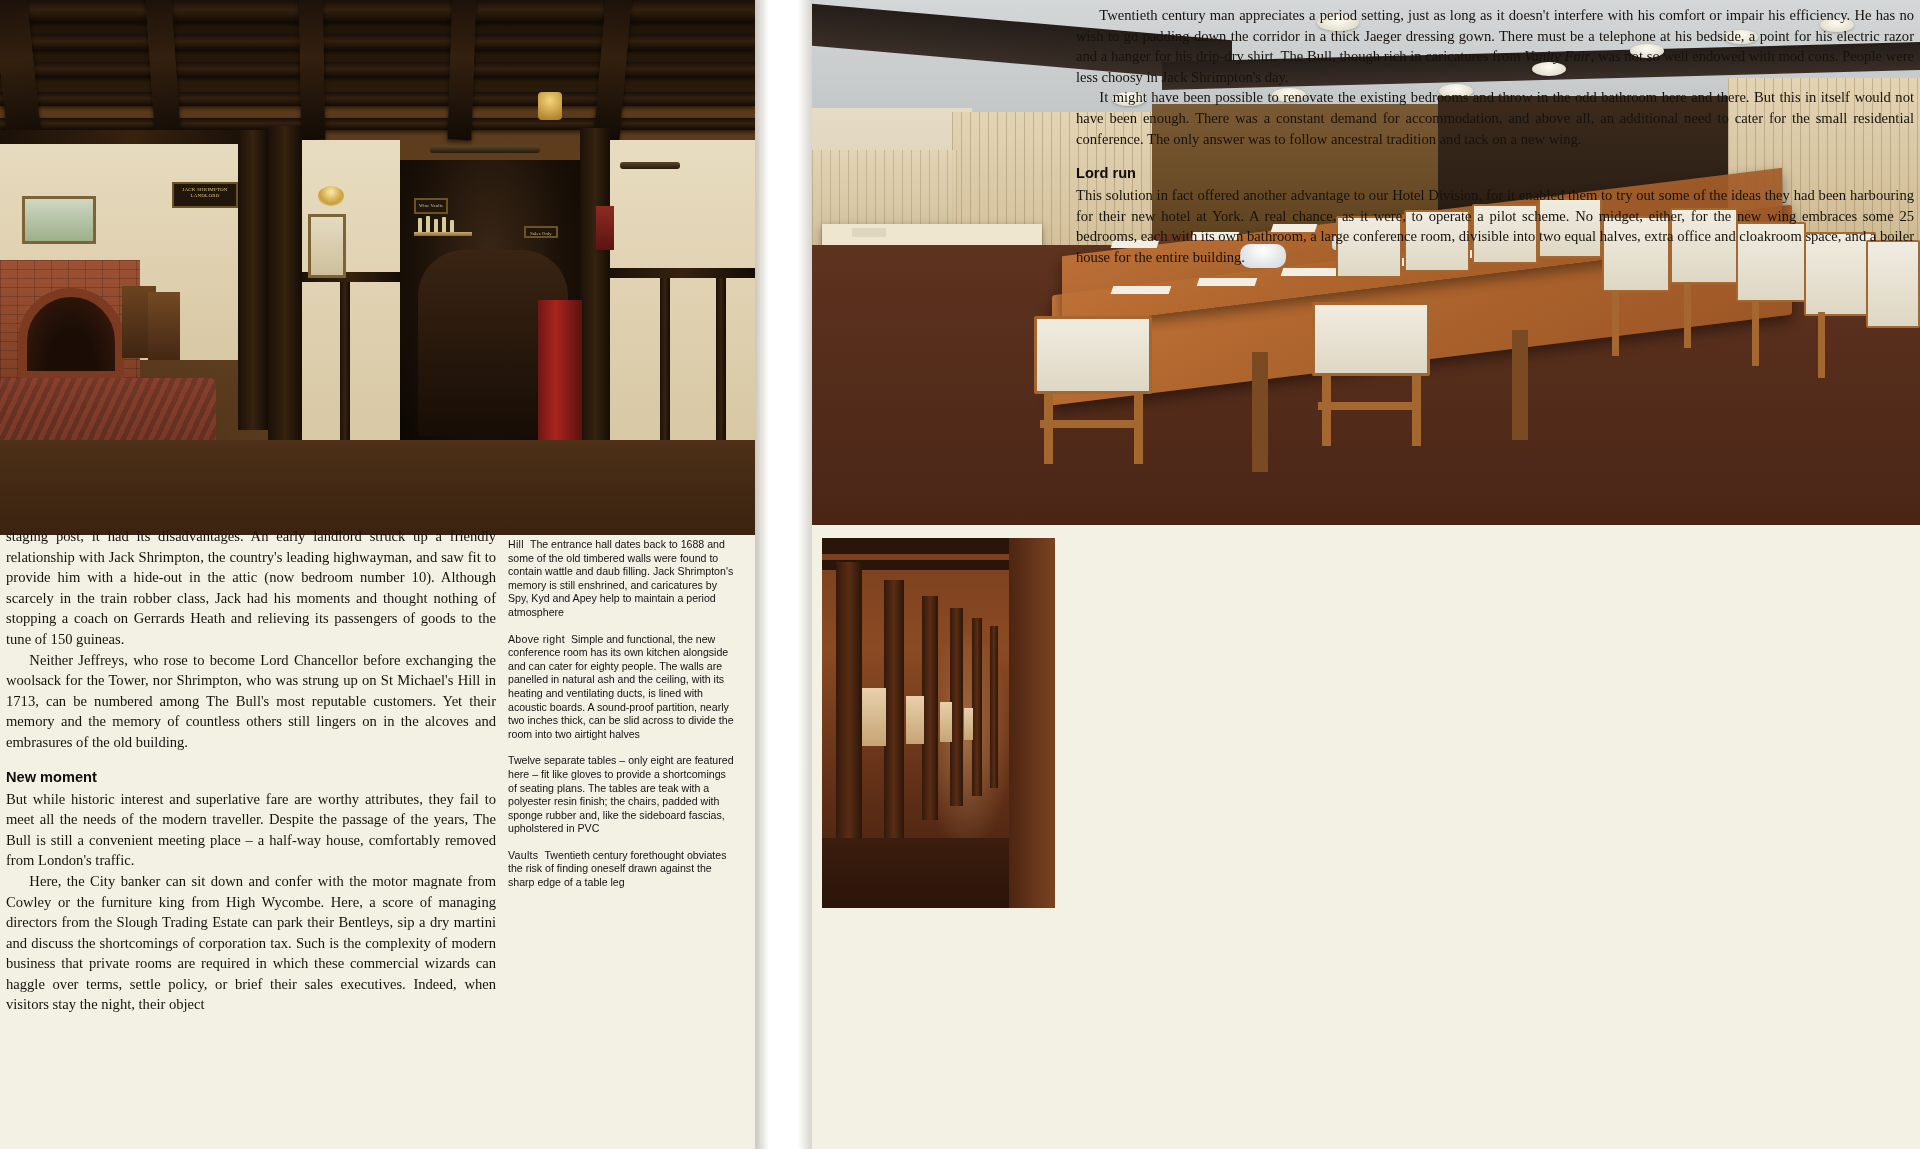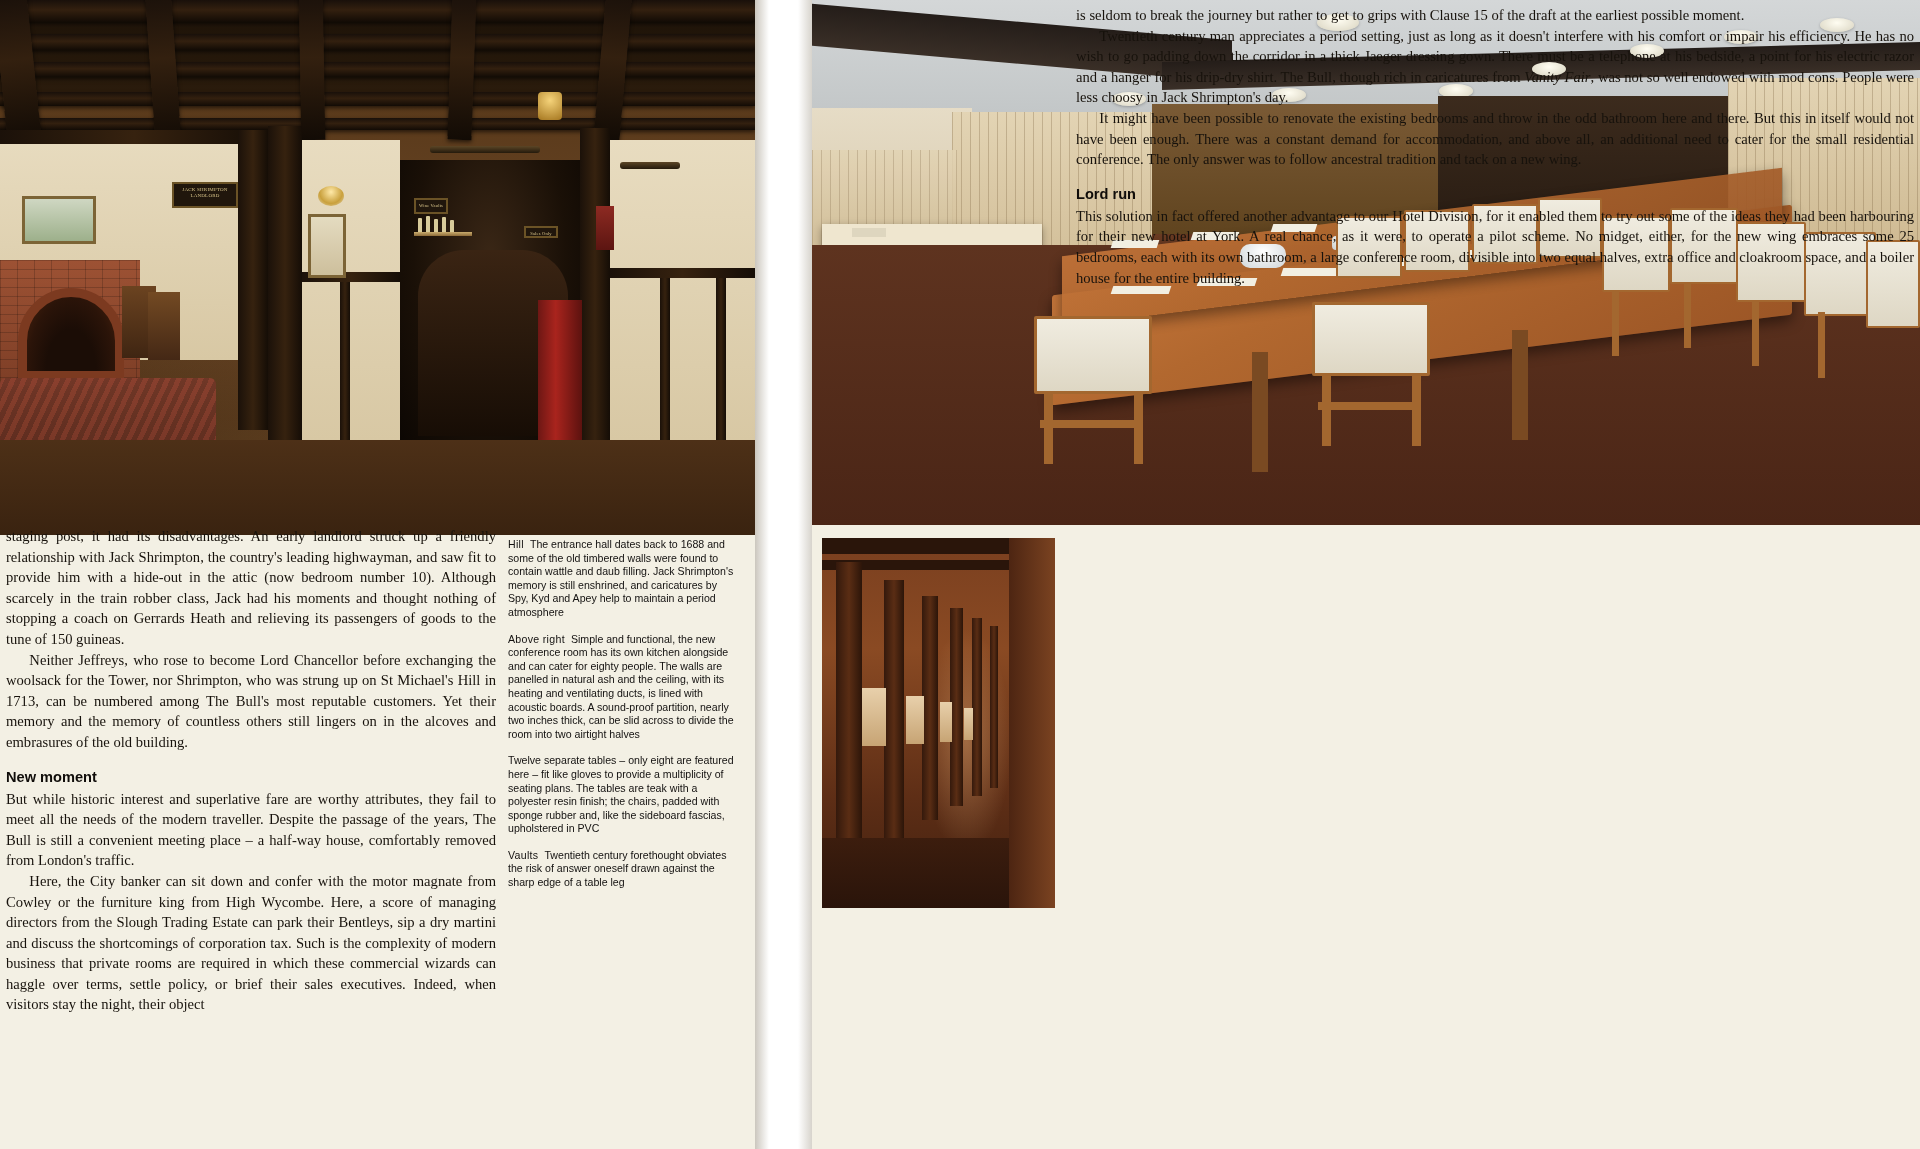--- a/index.html
+++ b/index.html
@@ -335,24 +335,24 @@
     </div>
 
     <div id="col-caption">
       <div class="cap">
         <span class="lead">Hill</span><span class="cap-body">The entrance hall dates back to 1688 and some of the old timbered walls were found to contain wattle and daub filling. Jack Shrimpton's memory is still enshrined, and caricatures by Spy, Kyd and Apey help to maintain a period atmosphere</span>
       </div>
       <div class="cap">
         <span class="lead">Above right</span><span class="cap-body">Simple and functional, the new conference room has its own kitchen alongside and can cater for eighty people. The walls are panelled in natural ash and the ceiling, with its heating and ventilating ducts, is lined with acoustic boards. A sound-proof partition, nearly two inches thick, can be slid across to divide the room into two airtight halves</span>
       </div>
       <div class="cap">
-        <span class="cap-body">Twelve separate tables – only eight are featured here – fit like gloves to provide a multiplicity of seating plans. The tables are teak with a polyester resin finish; the chairs, padded with sponge rubber and, like the sideboard fascias, upholstered in PVC</span>
+        <span class="cap-body">Twelve separate tables – only eight are featured here – fit like gloves to provide a shortcomings of seating plans. The tables are teak with a polyester resin finish; the chairs, padded with sponge rubber and, like the sideboard fascias, upholstered in PVC</span>
       </div>
       <div class="cap">
-        <span class="lead">Vaults</span><span class="cap-body">Twentieth century forethought obviates the risk of answer oneself drawn against the sharp edge of a table leg</span>
+        <span class="lead">Vaults</span><span class="cap-body">Twentieth century forethought obviates the risk of finding oneself drawn against the sharp edge of a table leg</span>
       </div>
     </div>
   </div>
 
   <div class="gutter"></div>
   <div class="gutter-shadow"></div>
   <div class="gutter-shadow2"></div>
 
   <div class="recto">
 
@@ -432,20 +432,19 @@
       <div class="corr-post" style="left:168px;top:88px;width:8px;height:162px;"></div>
       <div class="corr-light" style="left:40px;top:150px;width:24px;height:58px;"></div>
       <div class="corr-light" style="left:84px;top:158px;width:18px;height:48px;"></div>
       <div class="corr-light" style="left:118px;top:164px;width:12px;height:40px;"></div>
       <div class="corr-light" style="left:142px;top:170px;width:9px;height:32px;"></div>
       <div style="position:absolute;left:0;top:300px;width:233px;height:70px;background:linear-gradient(to bottom,#3c1d0e,#2a140a);"></div>
       <div style="position:absolute;right:0;top:0;width:46px;height:370px;background:linear-gradient(to left,#7b4321,#4d2512);"></div>
     </div>
 
     <div class="col body-col" id="col-right" style="left:264px;top:5px;width:838px;position:absolute;">
-      <p class="noindent">is seldom to break the journey but rather to get to grips with Clause 15 of the draft at the earliest possible moment.</p>
       <p><span>Twentieth century man appreciates a period setting, just as long as it doesn't interfere with his comfort or impair his efficiency. He has no wish to go padding down the corridor in a thick Jaeger dressing gown. There must be a telephone at his bedside, a point for his electric razor and a hanger for his drip-dry shirt. The Bull, though rich in caricatures from </span><span class="ital">Vanity Fair</span><span>, was not so well endowed with mod cons. People were less choosy in Jack Shrimpton's day.</span></p>
       <p>It might have been possible to renovate the existing bedrooms and throw in the odd bathroom here and there. But this in itself would not have been enough. There was a constant demand for accommodation, and above all, an additional need to cater for the small residential conference. The only answer was to follow ancestral tradition and tack on a new wing.</p>
       <div class="sec-head">Lord run</div>
       <p class="noindent">This solution in fact offered another advantage to our Hotel Division, for it enabled them to try out some of the ideas they had been harbouring for their new hotel at York. A real chance, as it were, to operate a pilot scheme. No midget, either, for the new wing embraces some 25 bedrooms, each with its own bathroom, a large conference room, divisible into two equal halves, extra office and cloakroom space, and a boiler house for the entire building.</p>
     </div>
   </div>
 </div>
 
 </body></html>

